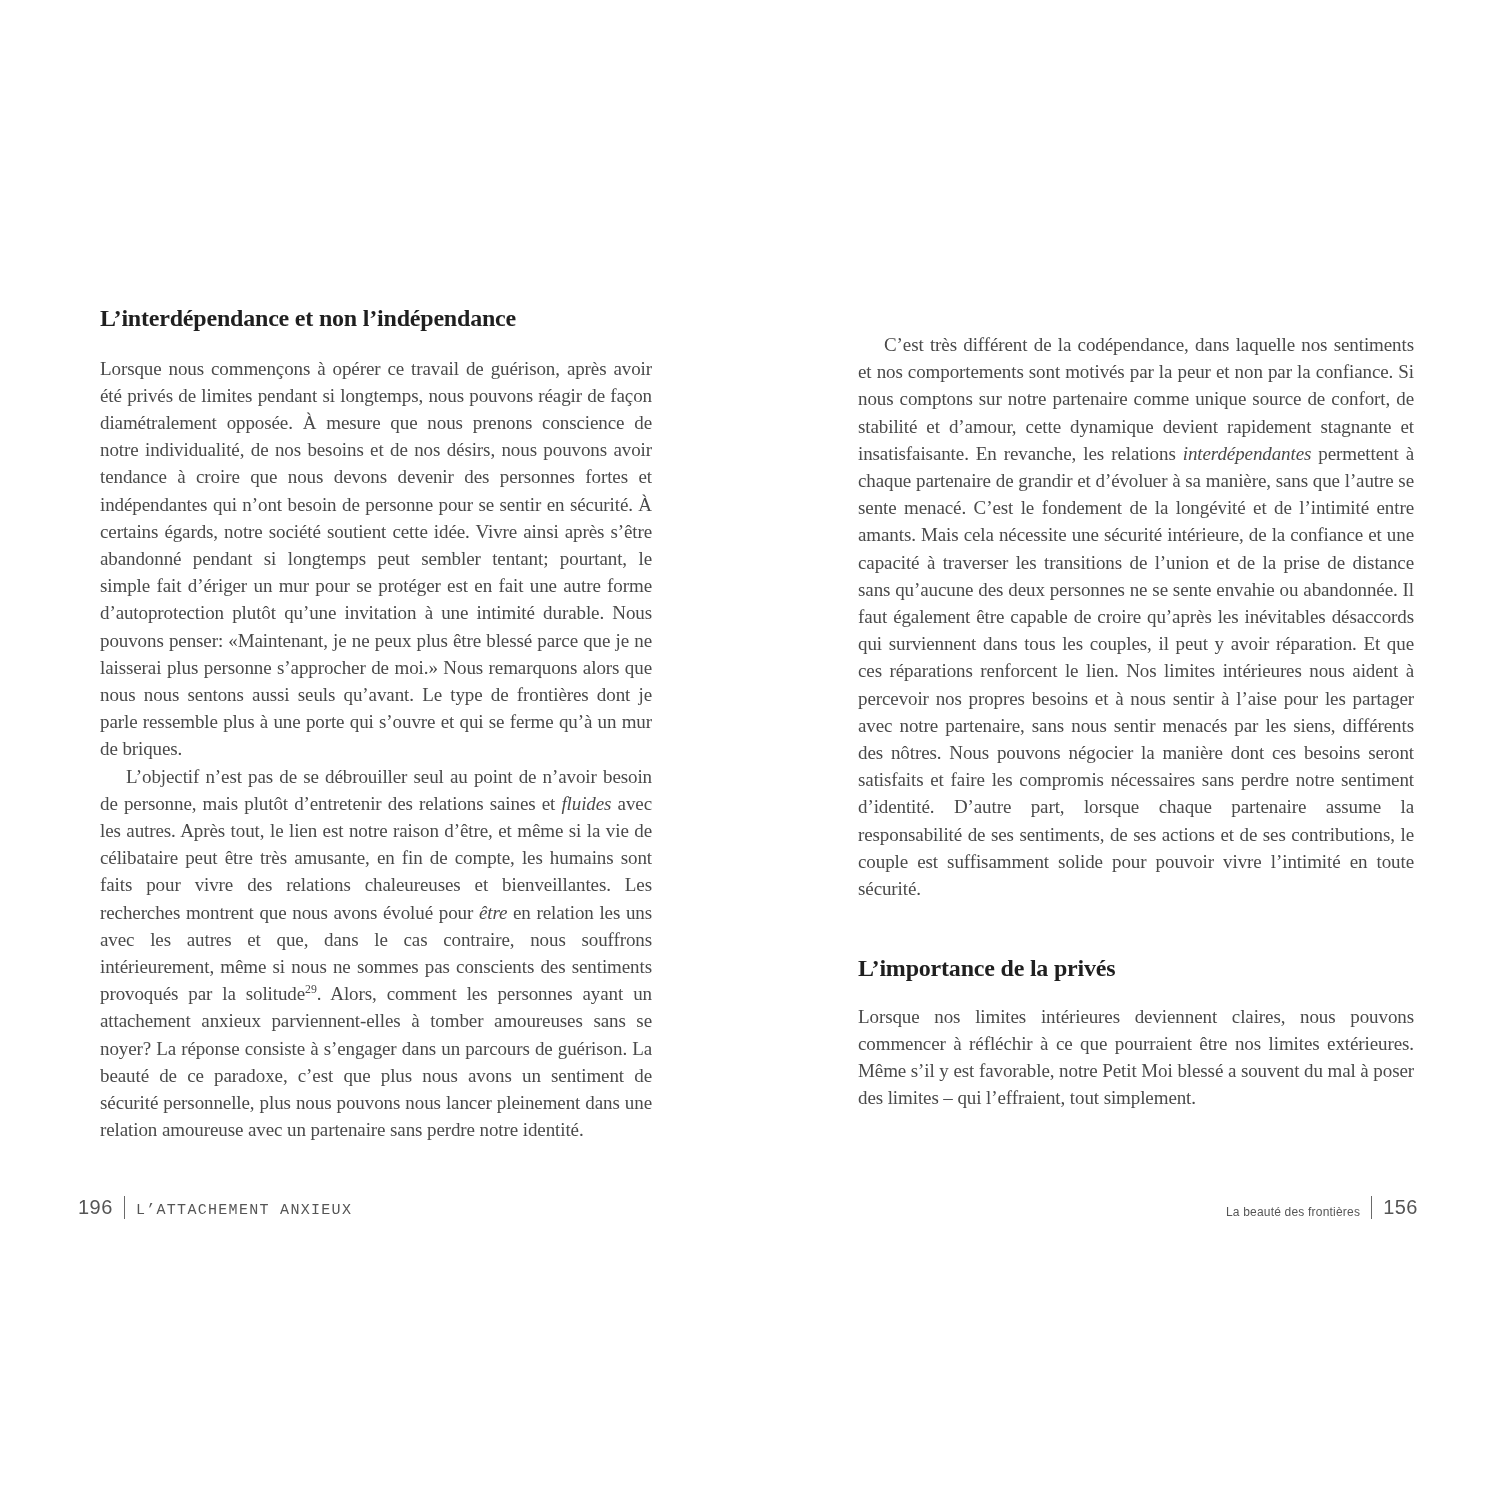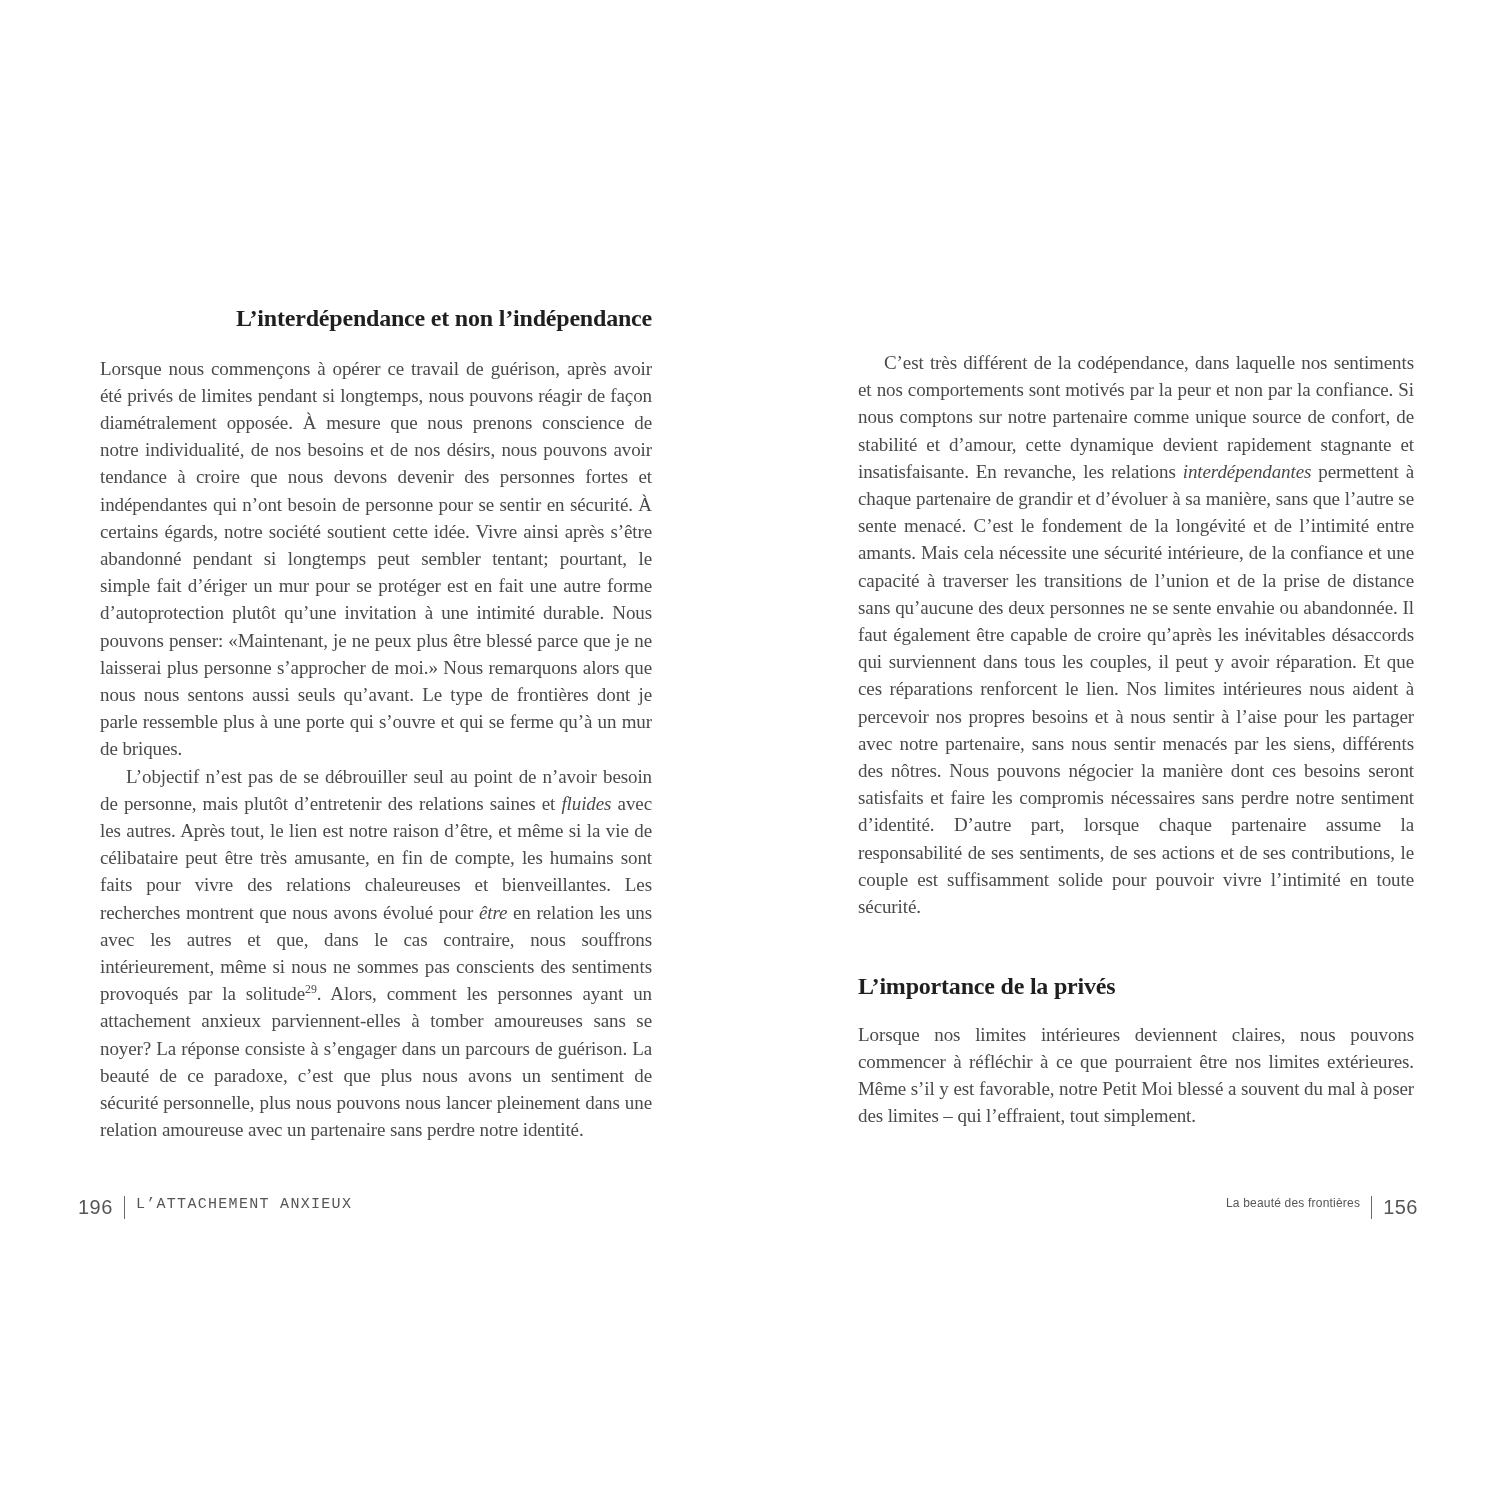--- a/index.html
+++ b/index.html
@@ -10,42 +10,42 @@
     --bar:#6a6a6a;
   }
   *{margin:0;padding:0;box-sizing:border-box;}
   html,body{background:var(--bg);}
   body{
     width:1500px;height:1500px;position:relative;overflow:hidden;
     font-family:"Liberation Serif","DejaVu Serif",serif;
   }
   .page{position:absolute;}
   .page-left{left:100px;top:305px;width:552px;}
-  .page-right{left:858px;top:349px;width:556px;}
+  .page-right{left:858px;top:331px;width:556px;}
 
   .section-heading{
     font-family:"Liberation Serif","DejaVu Serif",serif;
     font-size:24px;font-weight:bold;color:var(--heading-text);
     letter-spacing:-0.2px;line-height:1.15;
   }
-  .page-left .section-heading{margin-bottom:22px;text-align:right;}
+  .page-left .section-heading{margin-bottom:22px;}
   .page-right .section-heading{margin-top:24px;margin-bottom:20px;}
 
   .body-text p.para{
     font-size:19px;line-height:27.2px;color:var(--body-text);
     text-align:justify;letter-spacing:-0.1px;
   }
   .body-text p.para.indent{text-indent:26px;}
   .body-text i{font-style:italic;}
   .body-text sup{font-size:0.62em;line-height:0;vertical-align:super;}
 
   .right-top{min-height:600px;}
 
   .footer{
-    position:absolute;top:1196px;display:flex;align-items:flex-start;gap:11px;
+    position:absolute;top:1196px;display:flex;align-items:flex-end;gap:11px;
     font-family:"Liberation Sans","DejaVu Sans",sans-serif;color:var(--footer-text);
   }
   .footer-left{left:78px;}
   .footer-right{right:82px;}
   .page-num{font-size:20px;letter-spacing:0.5px;}
   .footer-bar{display:inline-block;width:1px;height:23px;background:var(--bar);}
   .running-title-caps{font-size:15px;letter-spacing:1.3px;font-family:Liberation Mono, monospace;}
   .running-title{font-size:12px;letter-spacing:0.2px;margin-left:8px;}
 </style>
 </head>

